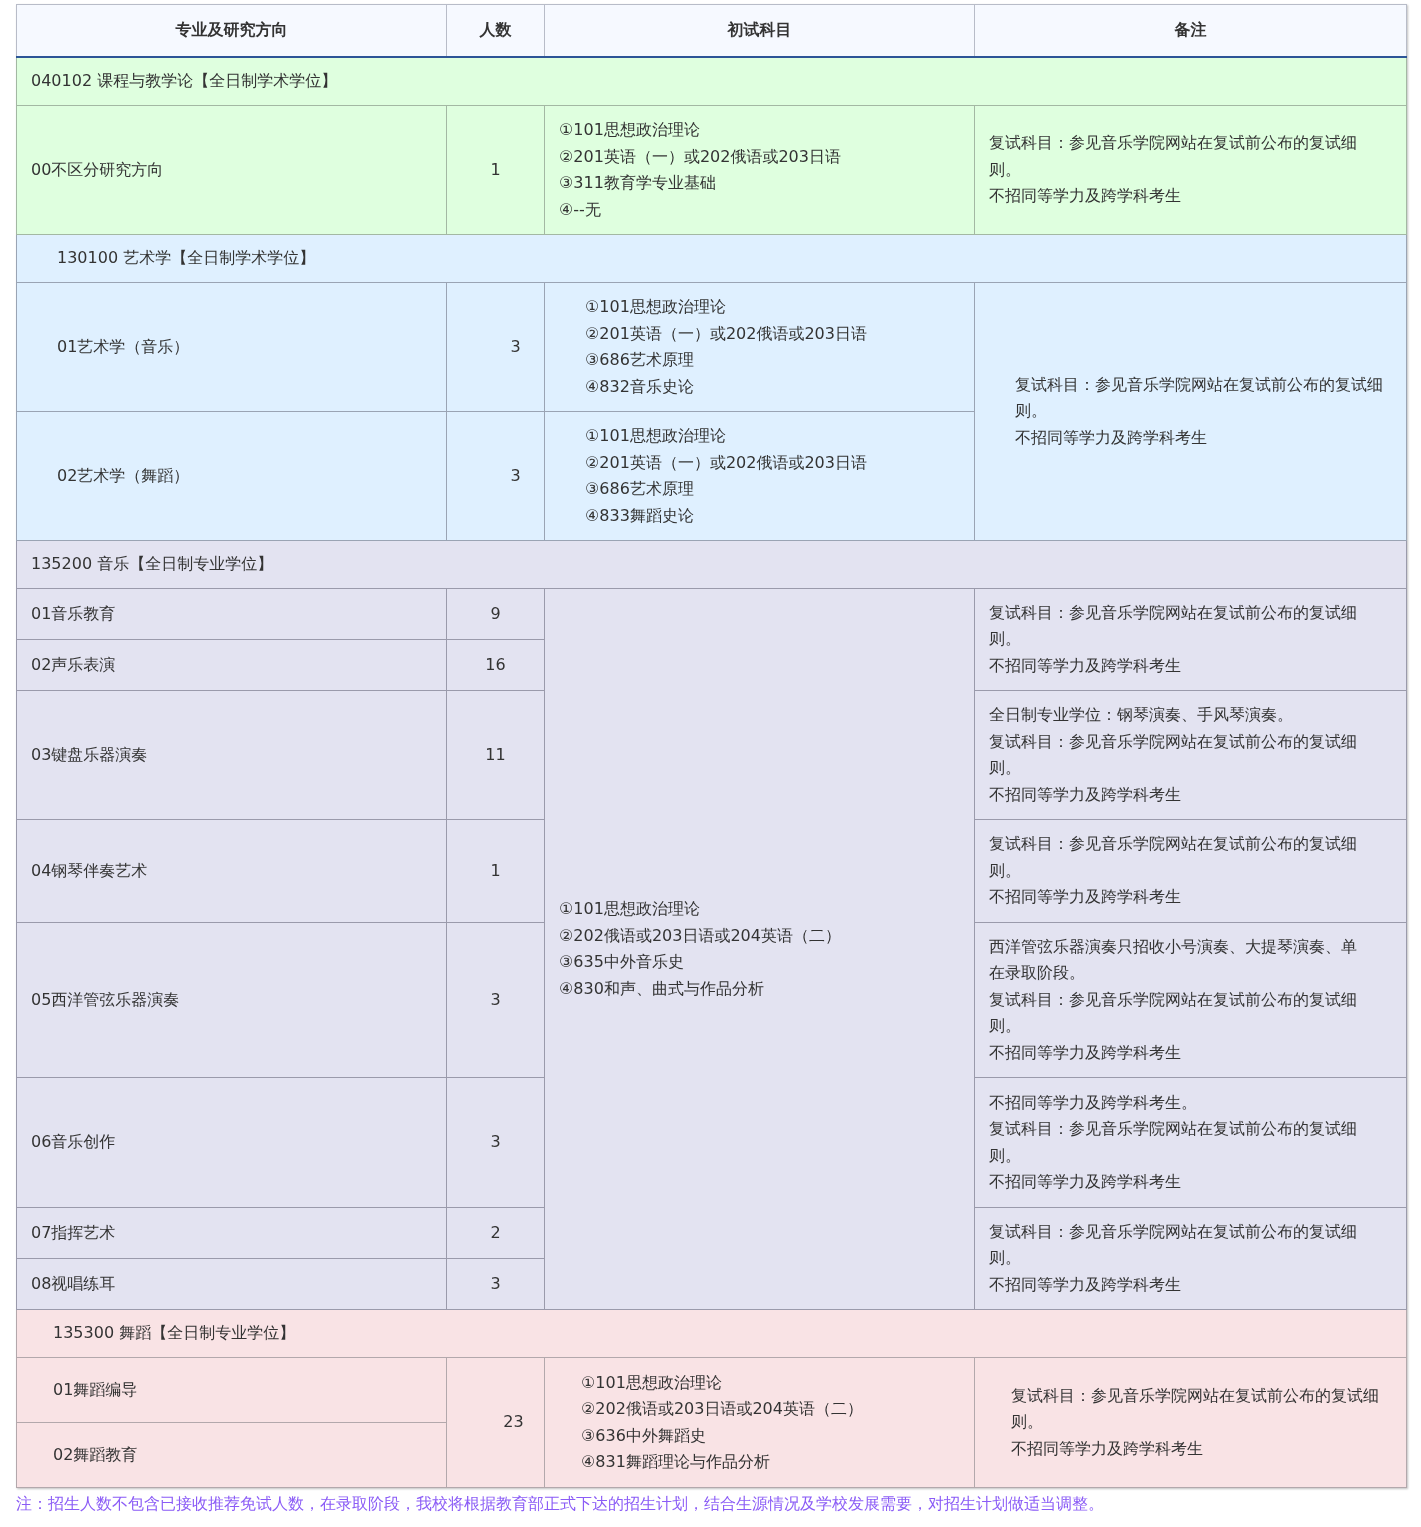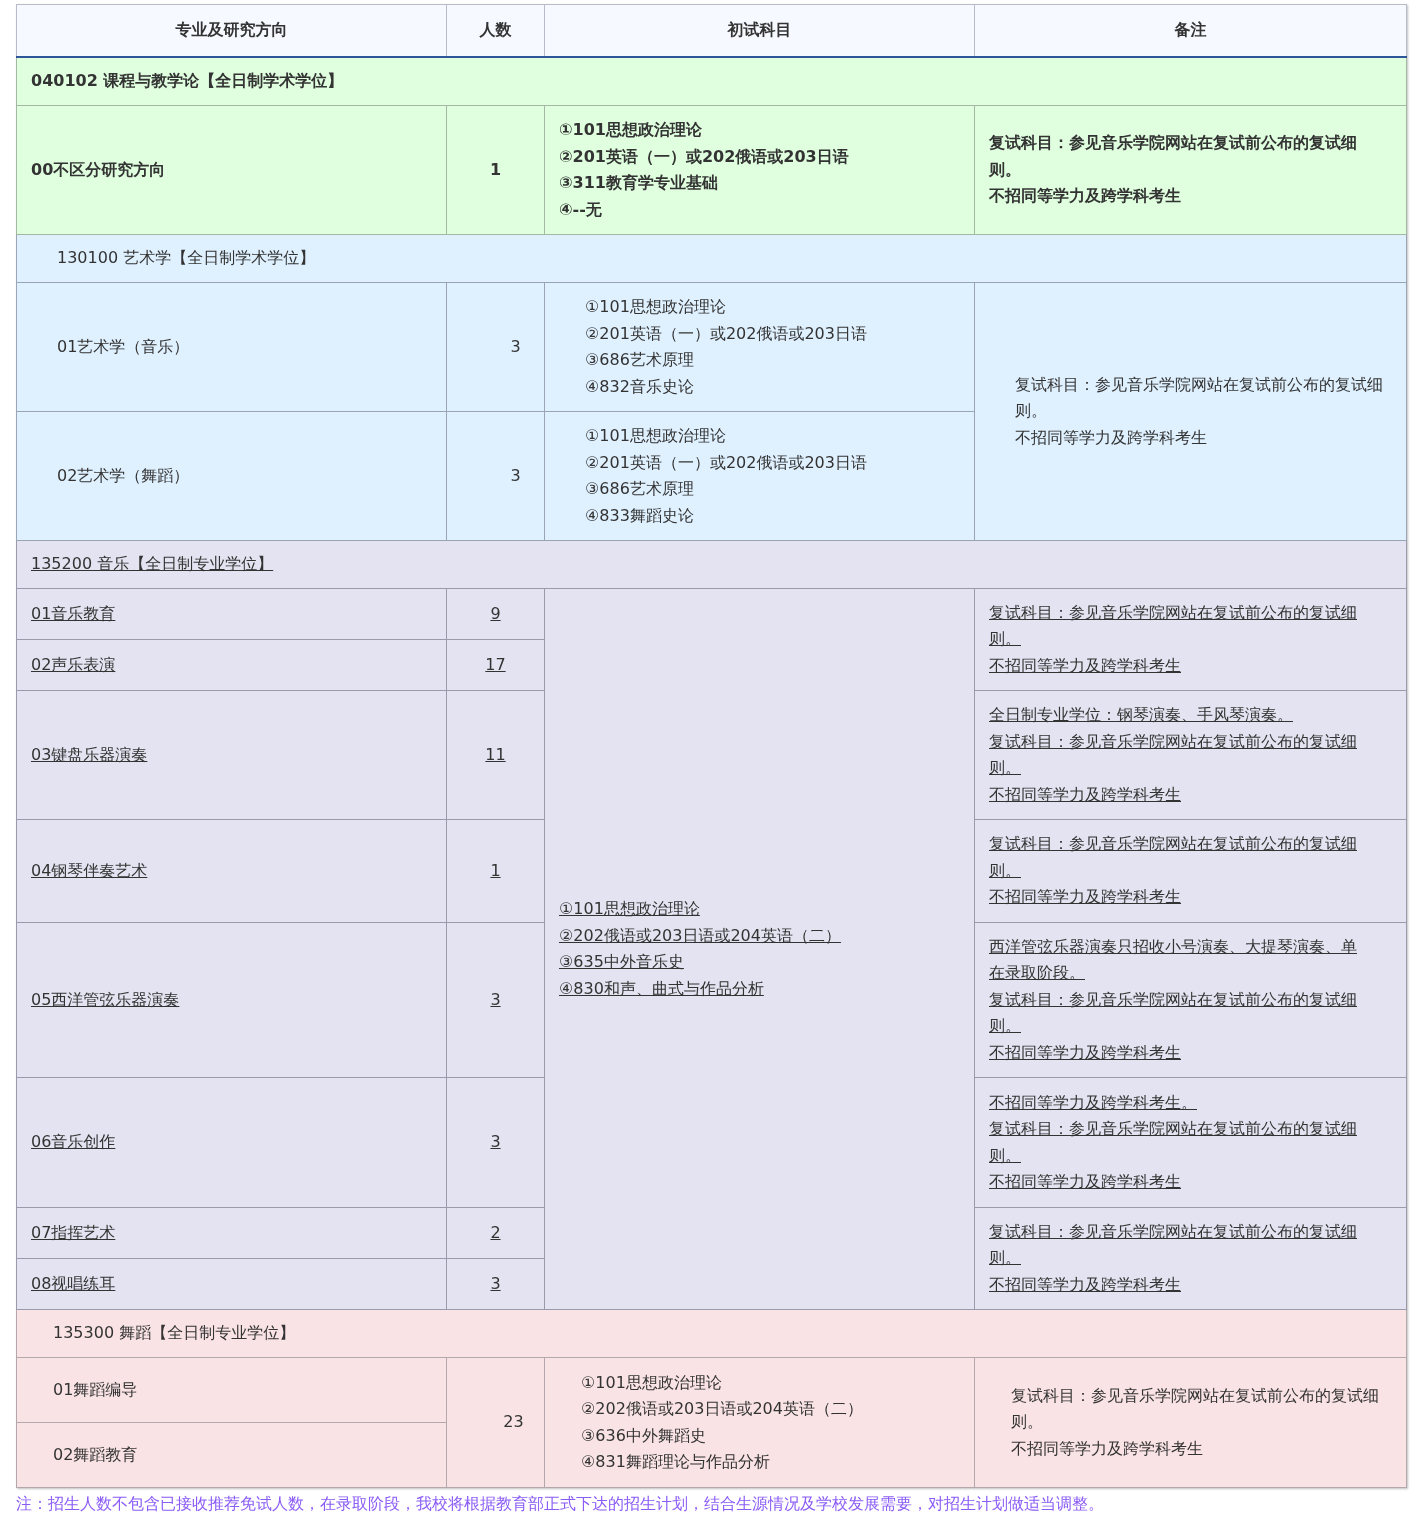--- a/index.html
+++ b/index.html
@@ -20,23 +20,23 @@
     color: #333; border: 1px solid #b8bcc8; border-bottom: 2px solid #2d5597;
     text-align: center;
   }
   td {
     border: 1px solid #9a9aab; padding: 0 14px; vertical-align: middle;
     line-height: 26.5px; font-size: 16px; color: #333;
   }
   td.num { text-align: center; padding: 0; }
   tr.g td { background: #dfffdf; }
   tr.b td { background: #dff0ff; padding-left: 40px; }
-  tr.p td { background: #e3e3f1; text-decoration: underline; }
+  tr.p td { background: #e3e3f1; }
   tr.r td { background: #f9e3e5; }
-  tr.g td { border-color: #a3b8a3; font-weight: bold; }
+  tr.g td { border-color: #a3b8a3; }
   tr.b td { border-color: #9aa4b4; }
   tr.r td { border-color: #b3a8ac; padding-left: 36px; }
   td.section { height: 47px; }
   .line { display: block; }
   .note {
     position: absolute; left: 16px; top: 1494px; font-size: 16px; color: #8b5cf6;
     white-space: nowrap;
   }
 </style>
 </head>
@@ -121,21 +121,21 @@
         <span class="line">④830和声、曲式与作品分析</span>
       </td>
       <td rowspan="2">
         <span class="line">复试科目：参见音乐学院网站在复试前公布的复试细</span>
         <span class="line">则。</span>
         <span class="line">不招同等学力及跨学科考生</span>
       </td>
     </tr>
     <tr class="p" style="height:51px">
       <td>02声乐表演</td>
-      <td class="num">17</td>
+      <td class="num">16</td>
     </tr>
     <tr class="p" style="height:129px">
       <td>03键盘乐器演奏</td>
       <td class="num">11</td>
       <td>
         <span class="line">全日制专业学位：钢琴演奏、手风琴演奏。</span>
         <span class="line">复试科目：参见音乐学院网站在复试前公布的复试细</span>
         <span class="line">则。</span>
         <span class="line">不招同等学力及跨学科考生</span>
       </td>

